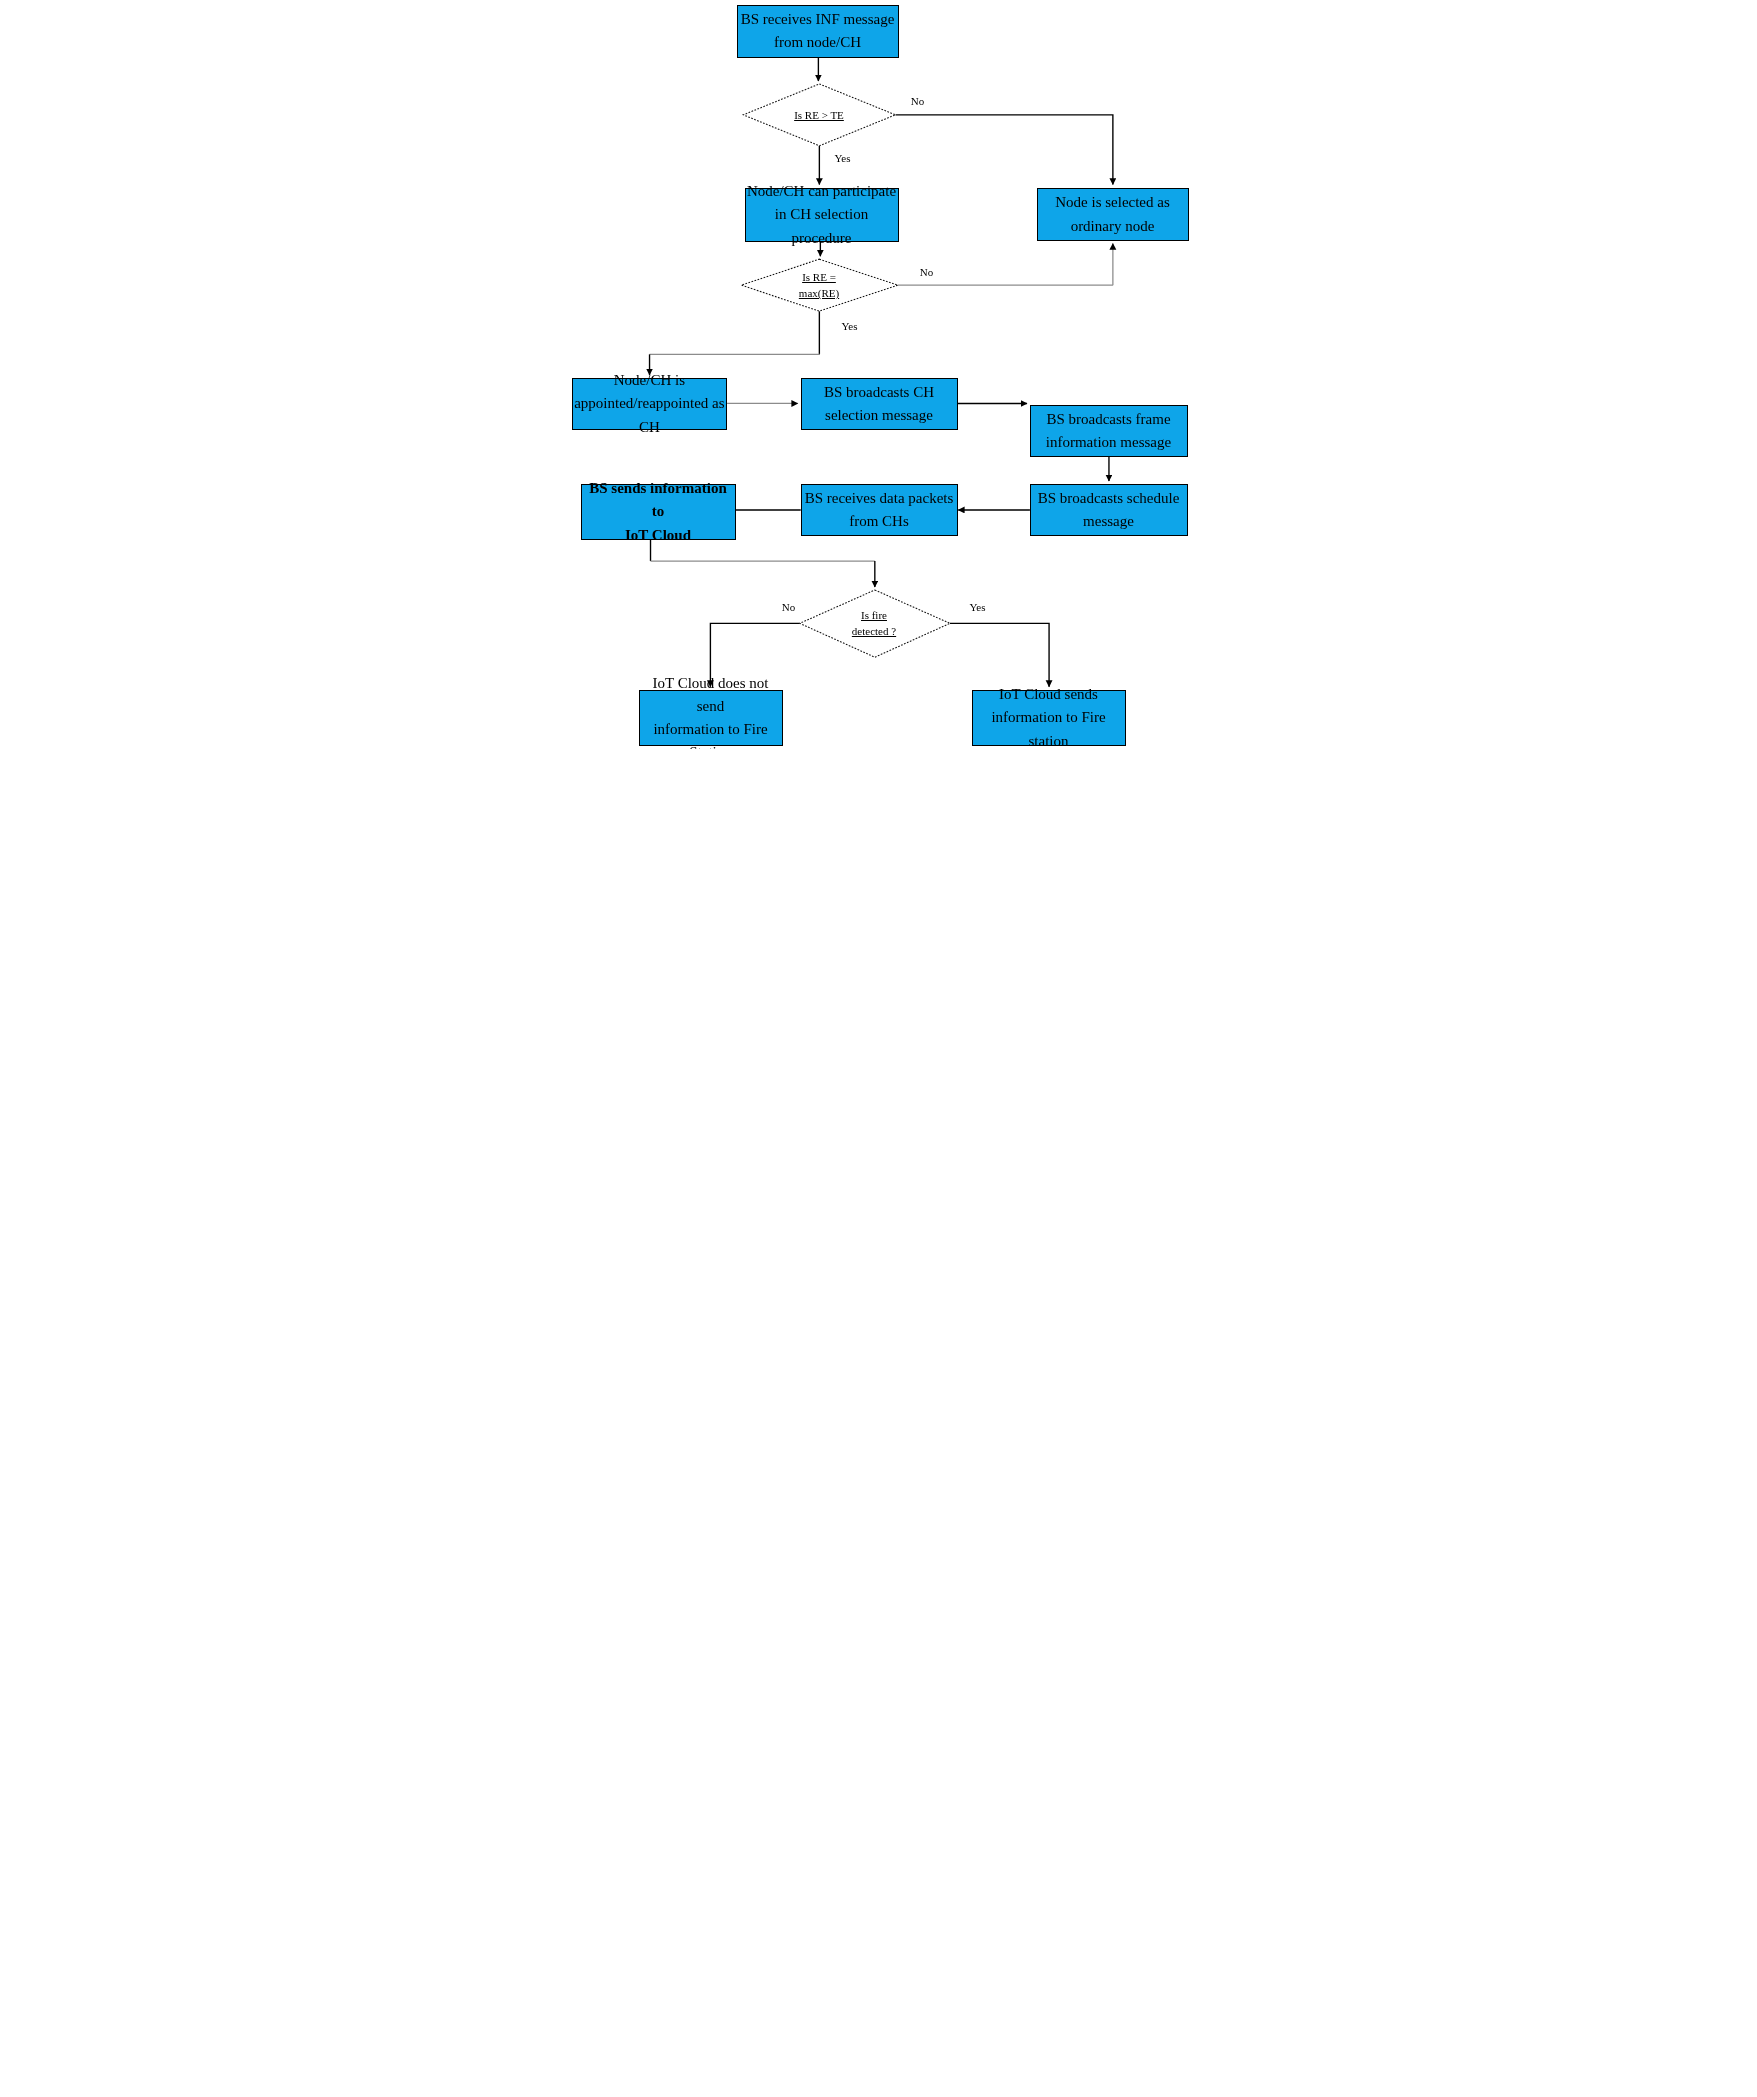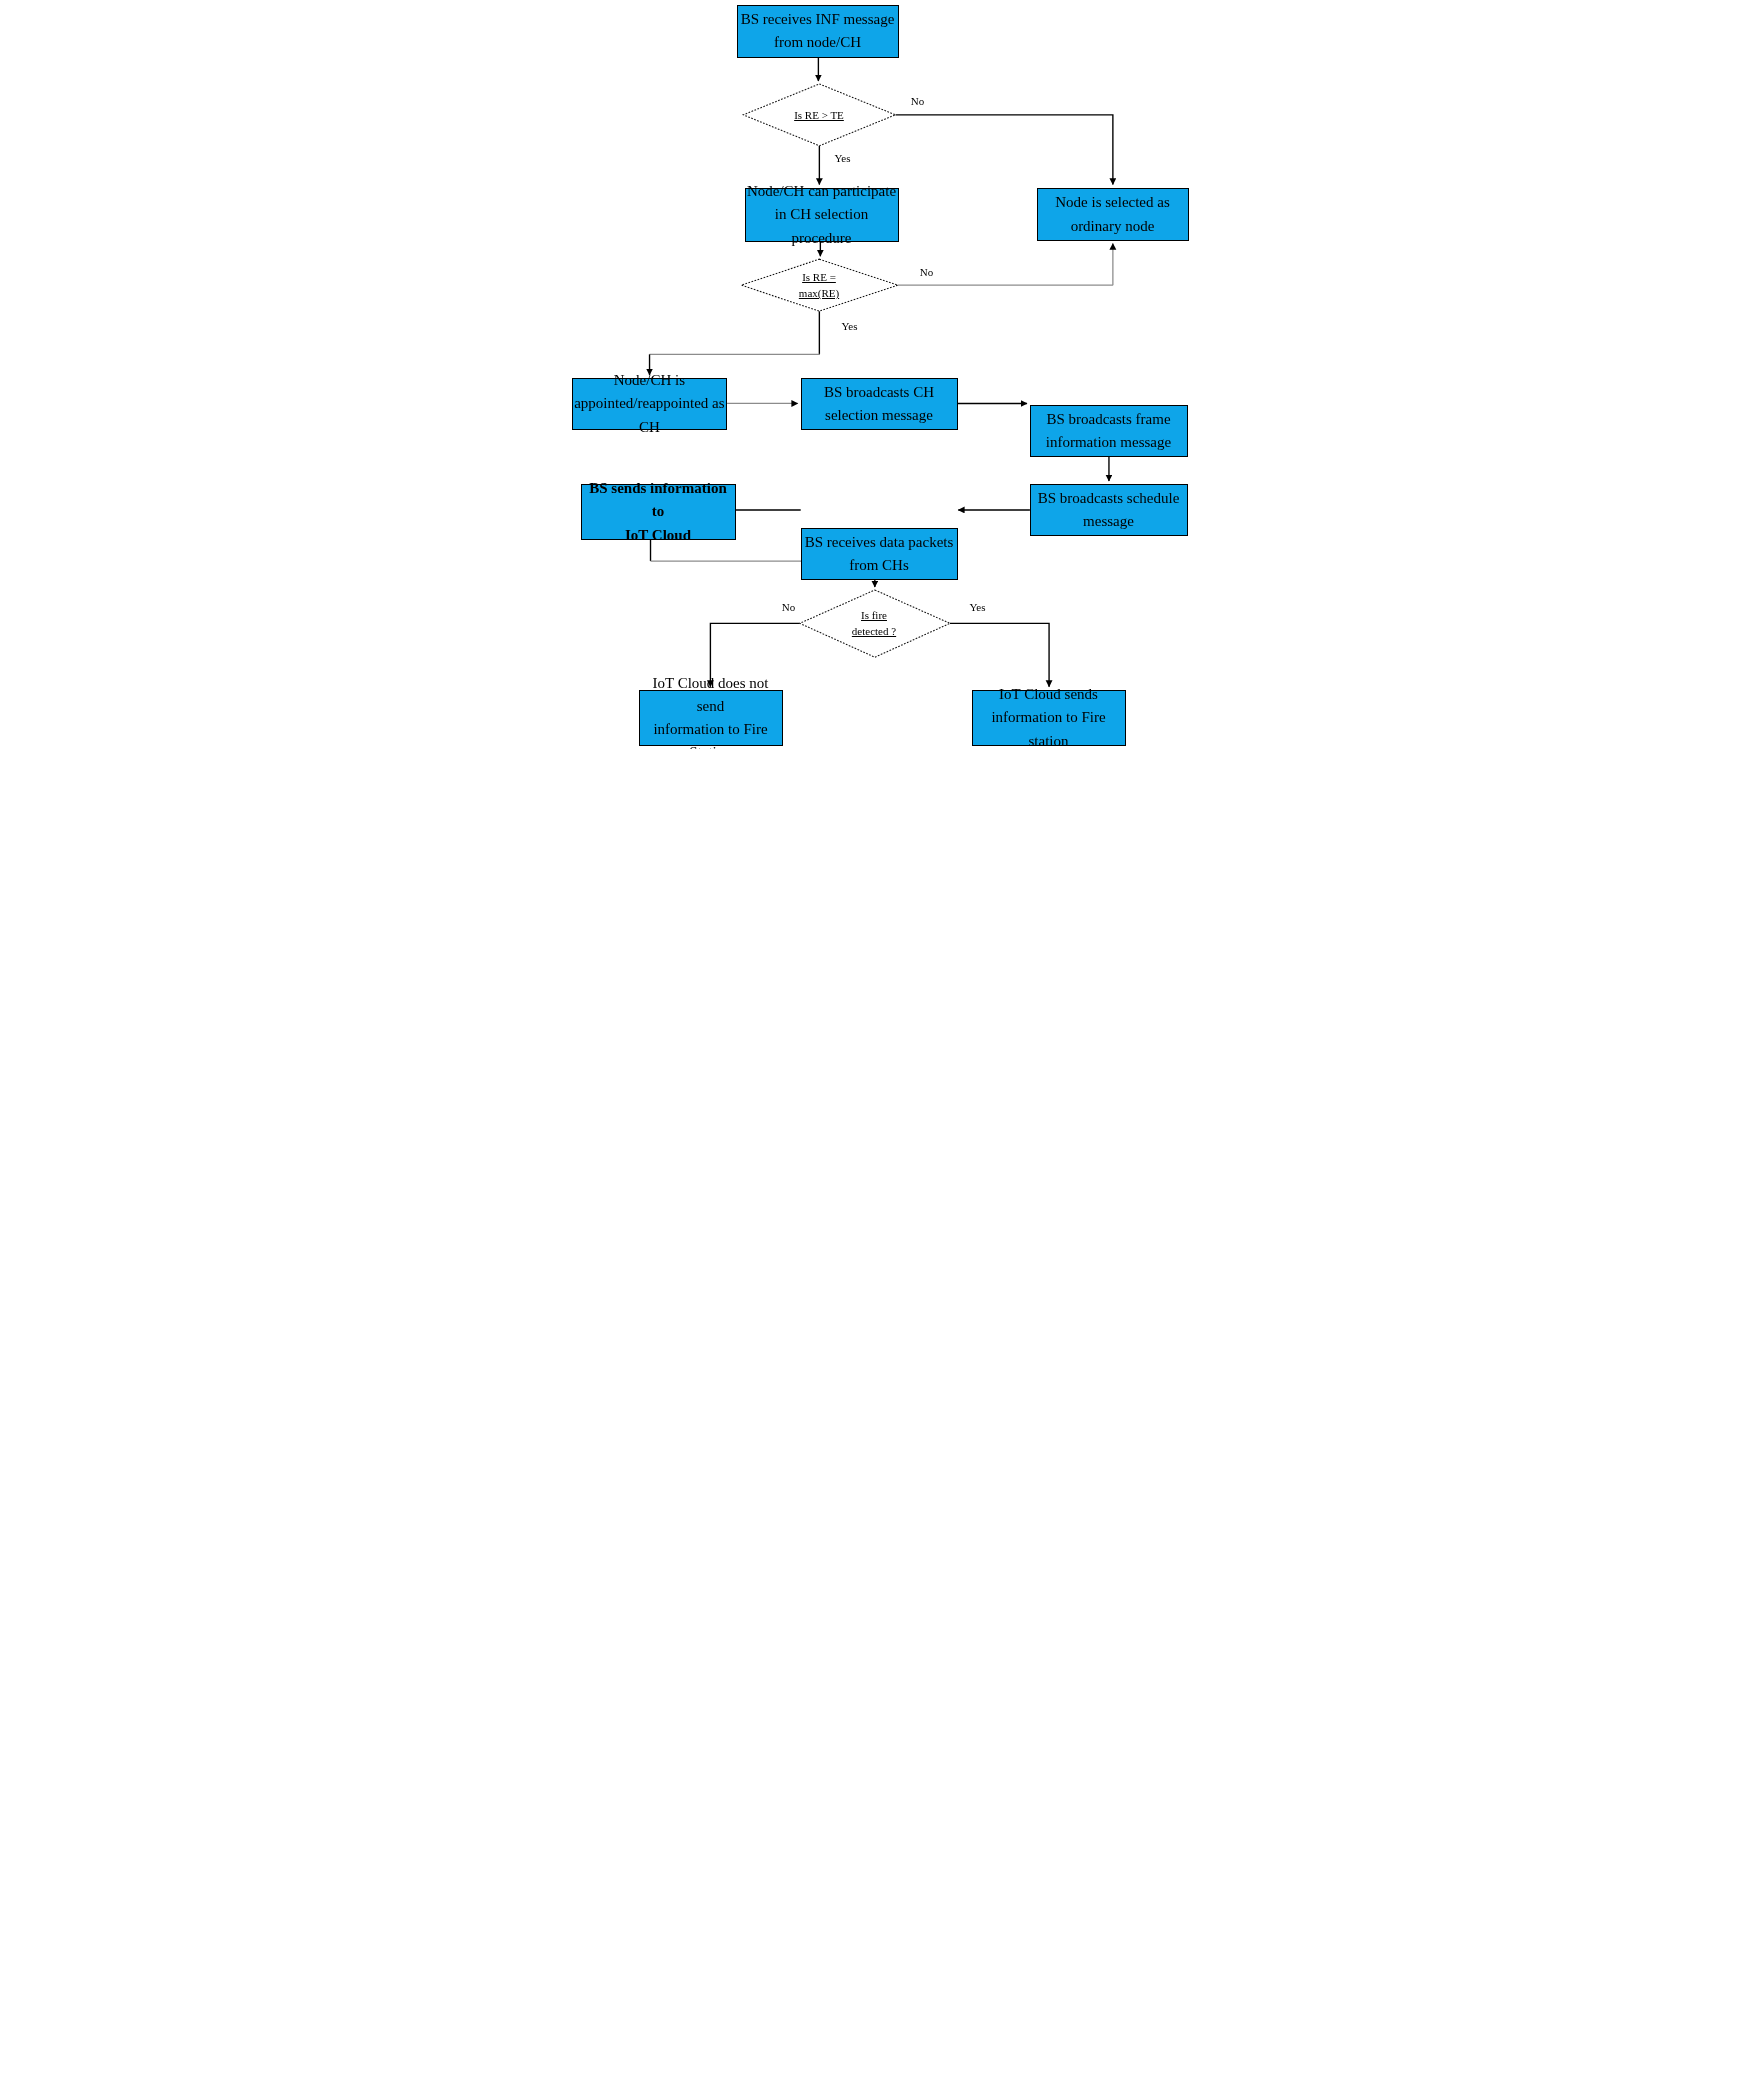--- a/index.html
+++ b/index.html
@@ -109,21 +109,21 @@
 
   <div class="node" style="left:236px; top:378px; width:157px; height:52px;">BS broadcasts CH
 selection message</div>
 
   <div class="node" style="left:465px; top:378px; width:158px; height:52px;margin-top:27px;">BS broadcasts frame
 information message</div>
 
   <div class="node" style="left:465px; top:484px; width:158px; height:52px;">BS broadcasts schedule
 message</div>
 
-  <div class="node" style="left:236px; top:484px; width:157px; height:52px;margin-top:44px;">BS receives data packets
+  <div class="node" style="left:236px; top:484px; width:157px; height:52px;">BS receives data packets
 from CHs</div>
 
   <div class="node" style="left:16px; top:484px; width:155px; height:56px;font-weight:bold;">BS sends information to
 IoT Cloud</div>
 
   <div class="node" style="left:74px; top:690px; width:144px; height:56px;">IoT Cloud does not send
 information to Fire Station</div>
 
   <div class="node" style="left:407px; top:690px; width:154px; height:56px;text-align:center;">IoT Cloud sends
 information to Fire station</div>

